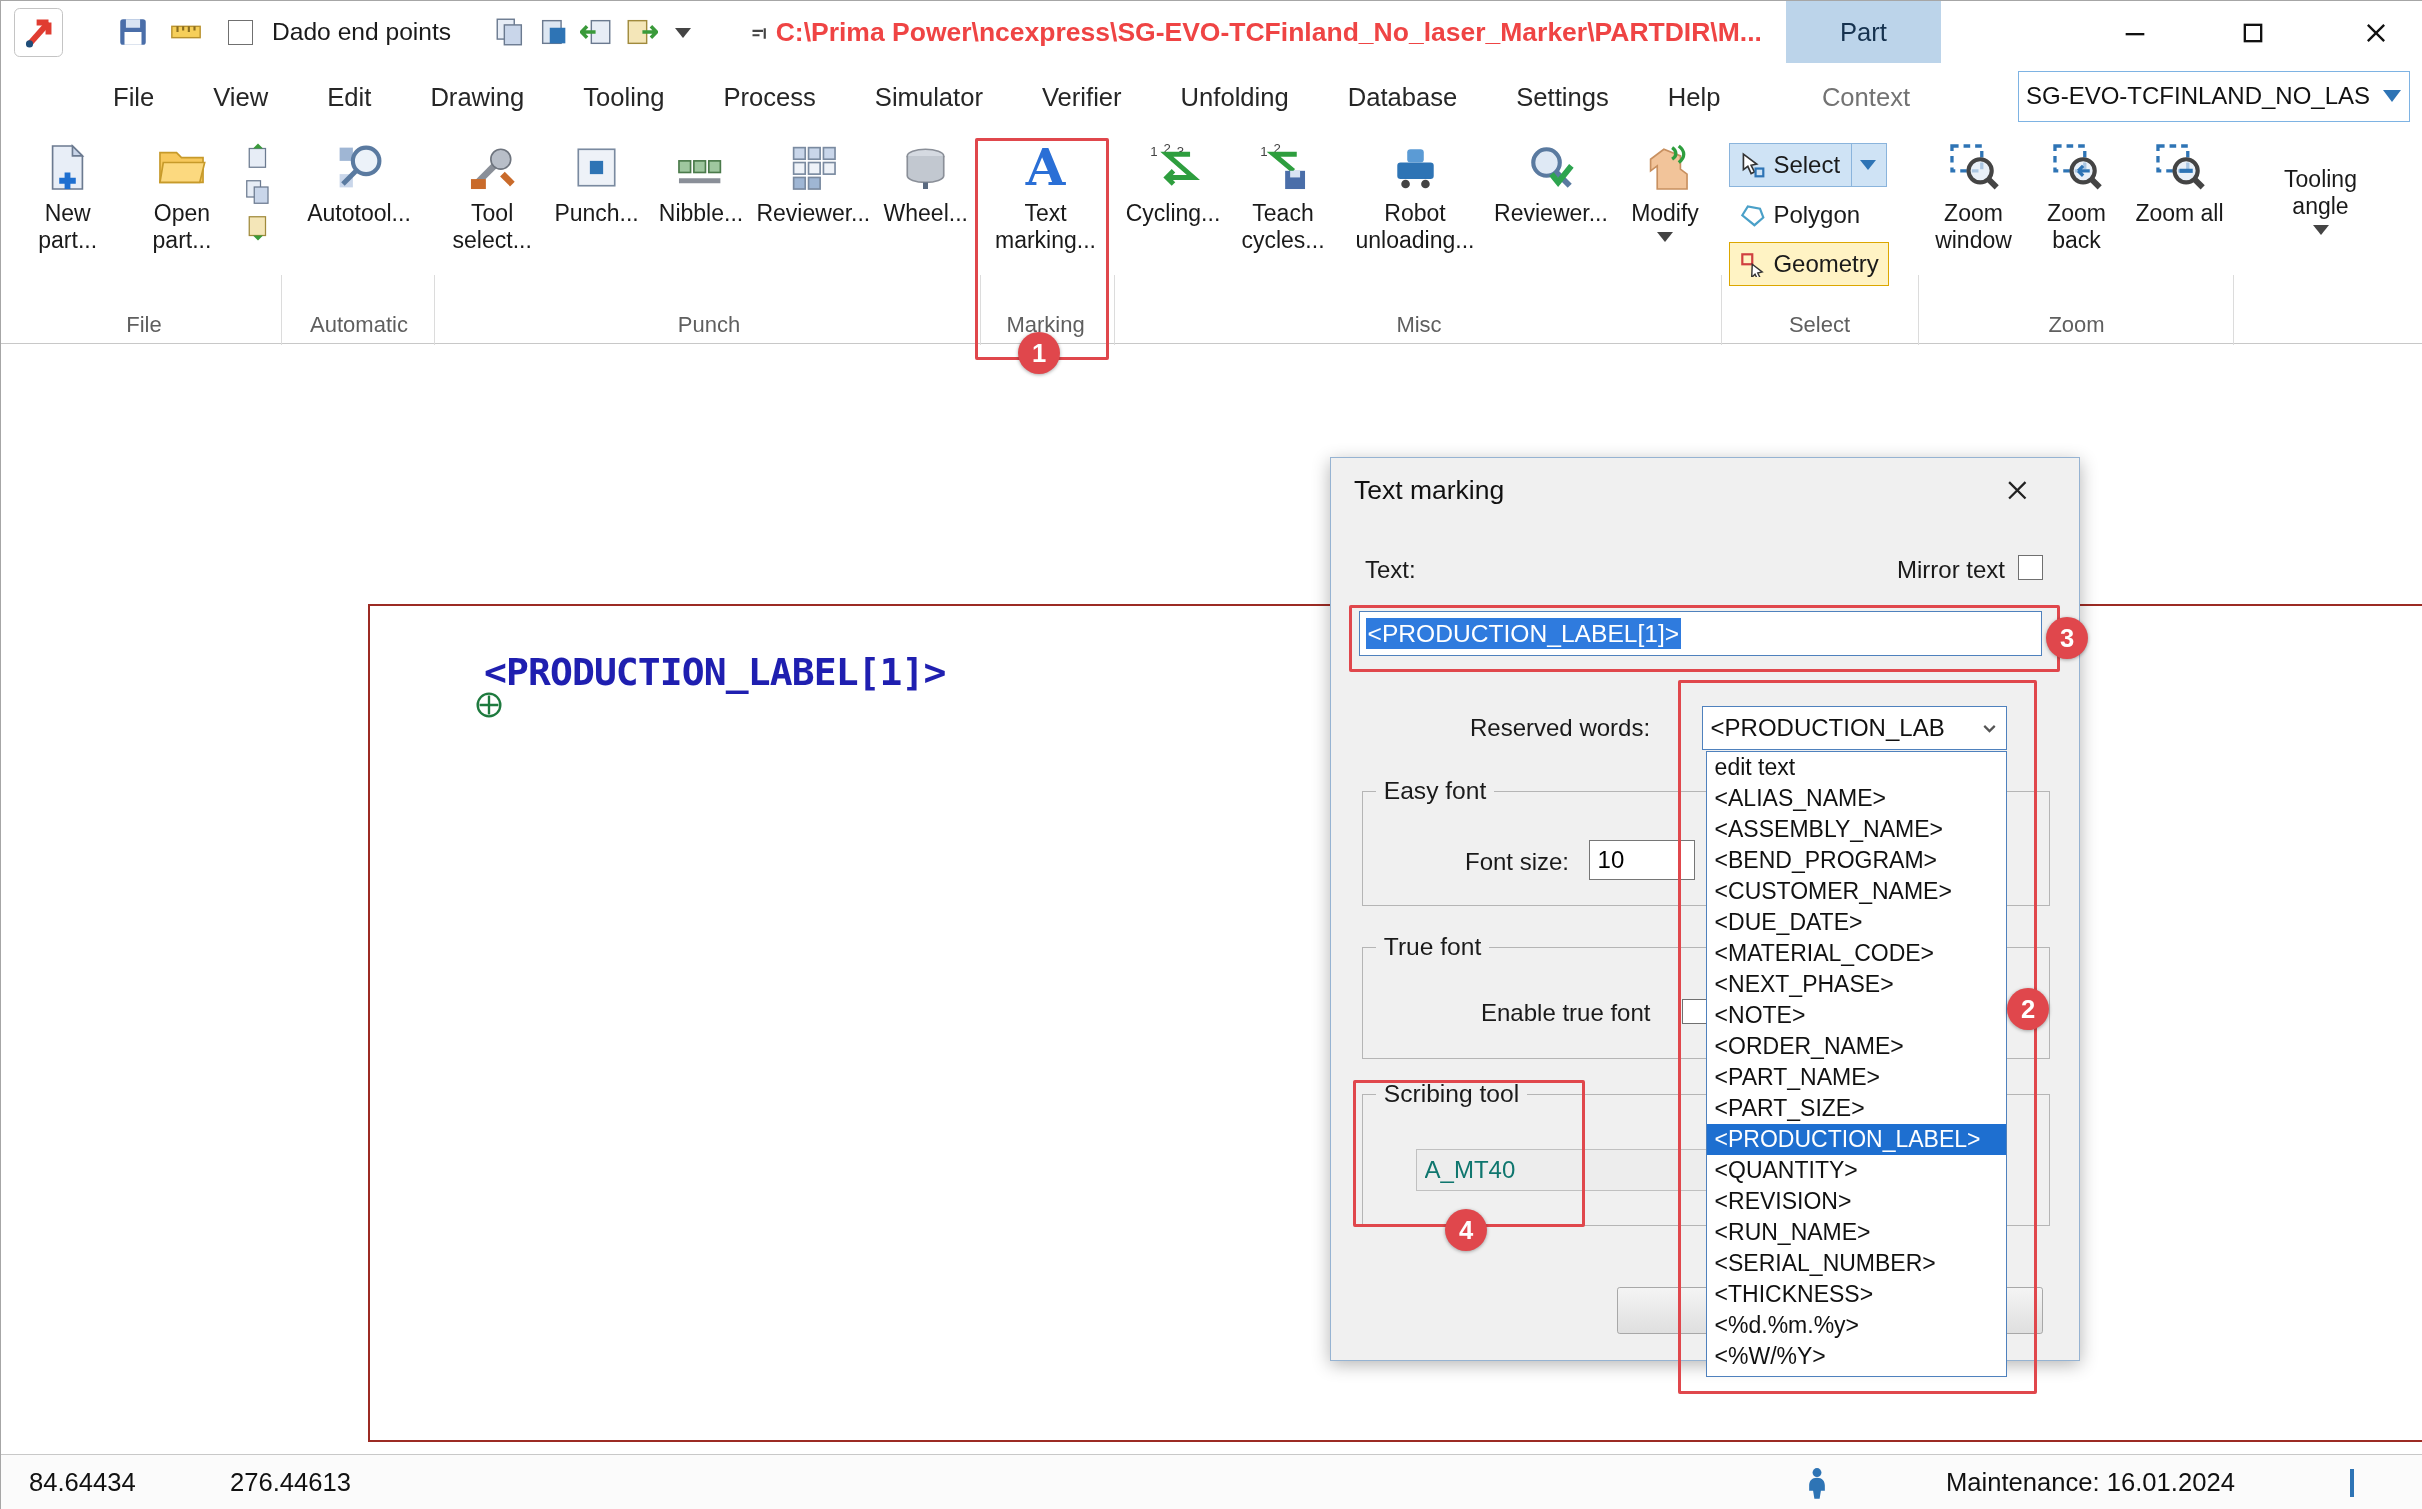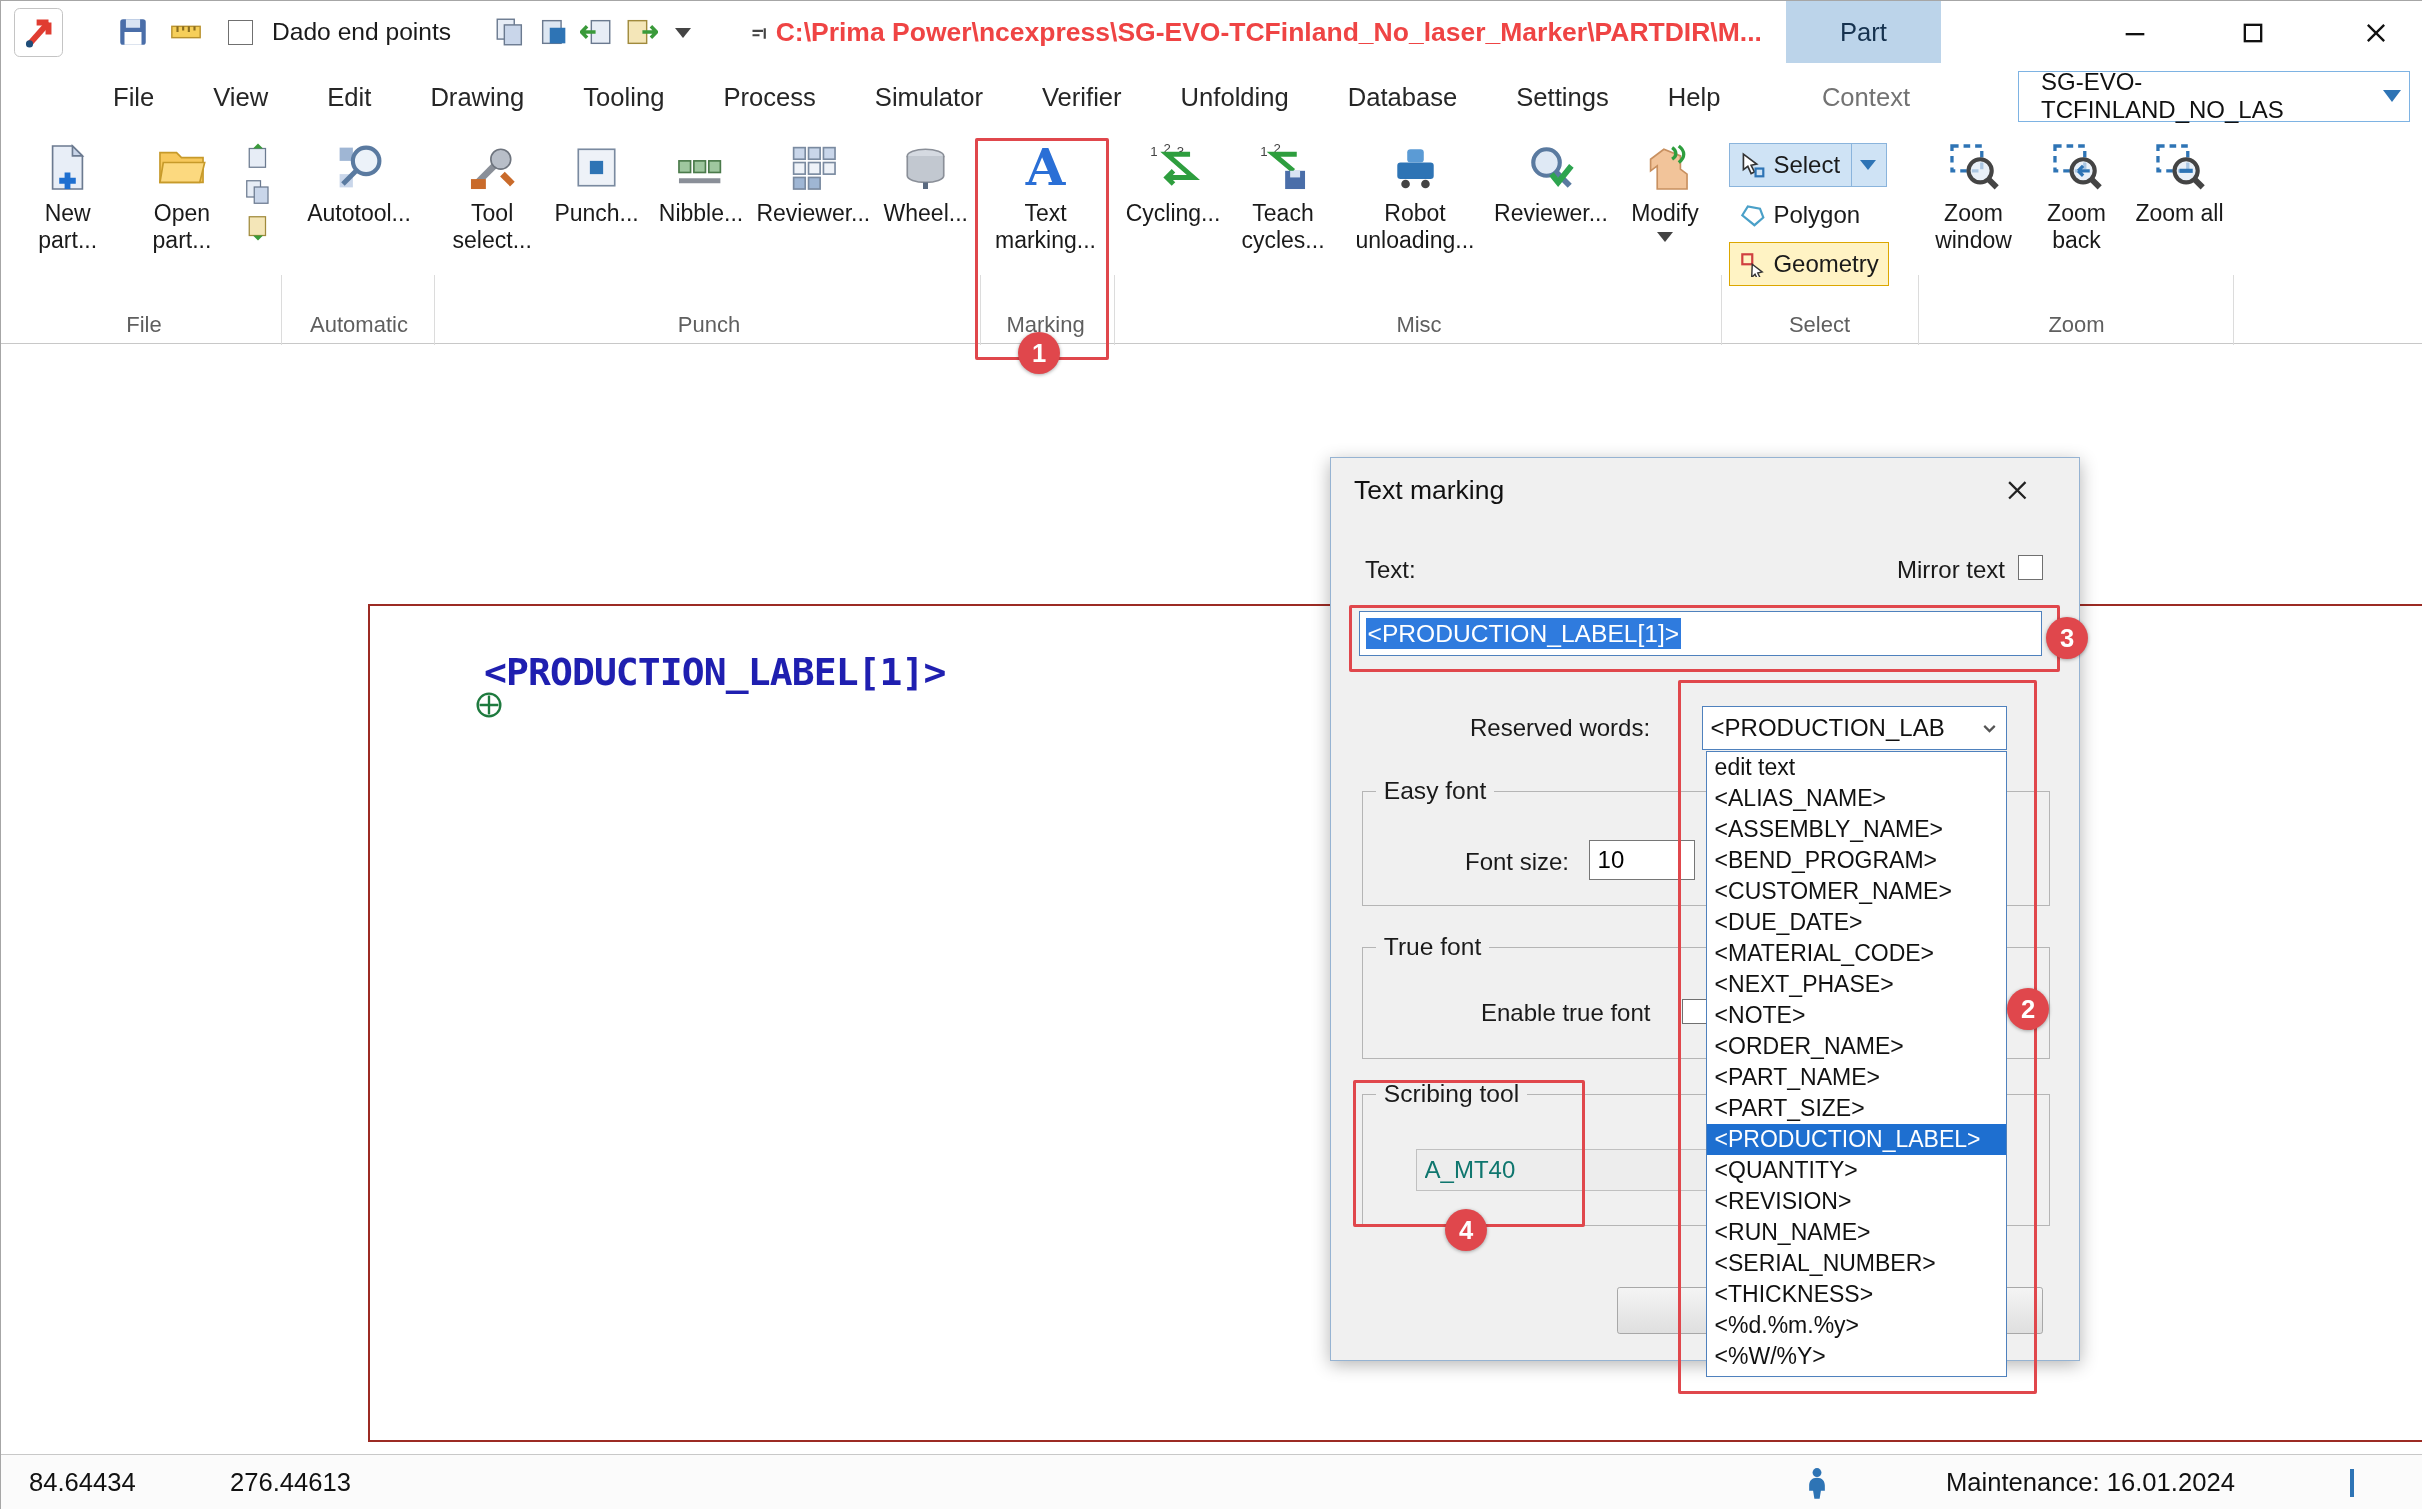--- a/index.html
+++ b/index.html
@@ -14,21 +14,21 @@
   .qat-toggle-label { position:absolute; left:271px; top:0; height:62px; line-height:62px; font-size:24.6px; color:#1a1a1a; }
   .title-path { position:absolute; left:748px; top:0; height:62px; line-height:62px; font-size:26.5px; font-weight:bold; color:#ef4444; white-space:nowrap; }
   .part-tab { position:absolute; left:1785px; top:0; width:155px; height:62px; background:#bcd4ea; color:#16324f; font-size:25.6px; display:flex; align-items:center; justify-content:center; }
   .winbtn { position:absolute; top:9.5px; width:44px; height:44px; display:flex; align-items:center; justify-content:center; }
 
   
   .menubar { position:absolute; left:0; top:62px; width:100%; height:69px; background:#fff; }
   .menu-items { position:absolute; left:112px; top:0; height:69px; display:flex; gap:59px; align-items:center; font-size:25.6px; color:#262626; }
   .menu-item { cursor:default; }
   .context-item { position:absolute; left:1865px; top:0; transform:translateX(-50%); height:69px; line-height:69px; font-size:25.6px; color:#737373; }
-  .program-selector { position:absolute; left:2017px; top:7.6px; width:392px; height:51px; border:1.9px solid #7eb3e3; background:#fff; display:flex; align-items:center; font-size:24px; color:#111; padding-left:22px; }
+  .program-selector { position:absolute; left:2017px; top:7.6px; width:392px; height:51px; border:1.9px solid #7eb3e3; background:#fff; display:flex; align-items:center; font-size:24px; color:#111; padding-left:7px; }
   .program-selector .sel-caret { margin-left:auto; margin-right:7.6px; width:0; height:0; border-left:9.5px solid transparent; border-right:9.5px solid transparent; border-top:12.3px solid #2e74b5; }
 
   
   .ribbon { position:absolute; left:0; top:132px; width:100%; height:211px; background:#fff; border-bottom:0.9px solid #c8c8c8; }
   .grp { position:absolute; top:2.8px; height:206px; }
   .glabel { position:absolute; bottom:3.8px; left:0; width:100%; text-align:center; font-size:22px; color:#5f5f5f; }
   .grow { display:flex; justify-content:space-around; align-items:flex-start; height:170px; }
   .rbtn { display:flex; flex-direction:column; align-items:center; gap:5.7px; padding-top:5.7px; text-align:center; font-size:23px; line-height:26.5px; color:#1a1a1a; cursor:default; }
   .i56 { width:53px; height:53px; flex:none; }
   .divider { position:absolute; top:142px; width:0.9px; height:187px; background:#dcdcdc; }
@@ -386,20 +386,26 @@
               <path d="M16 18h8" stroke="#2e74b5" stroke-width="2.5"></path>
               <path d="M25 23l5 5" stroke="#444" stroke-width="3.5"></path>
             </svg>
           <span>Zoom all</span>
         </div>
       </div>
       <div class="glabel">Zoom</div>
     </div>
     <div class="divider" style="left:2232px"></div>
 
+    <div class="grp" style="left:2239px;width:161px">
+      <div class="rbtn" style="width:114px;margin:24.6px auto 0">
+        <span style="width:99px">Tooling angle</span>
+        <span class="caret-down"></span>
+      </div>
+    </div>
   </div>
 
   <div class="canvas">
     <div class="part-boundary"></div>
     <div class="prod-label">&lt;PRODUCTION_LABEL[1]&gt;</div>
     <svg class="anchor-marker" width="34" height="34" viewBox="0 0 36 36">
         <circle cx="18" cy="18" r="12" fill="none" stroke="#1e7a3e" stroke-width="2.5"></circle>
         <path d="M18 8v20M8 18h20" stroke="#1e7a3e" stroke-width="2.5"></path>
       </svg>
   </div>

